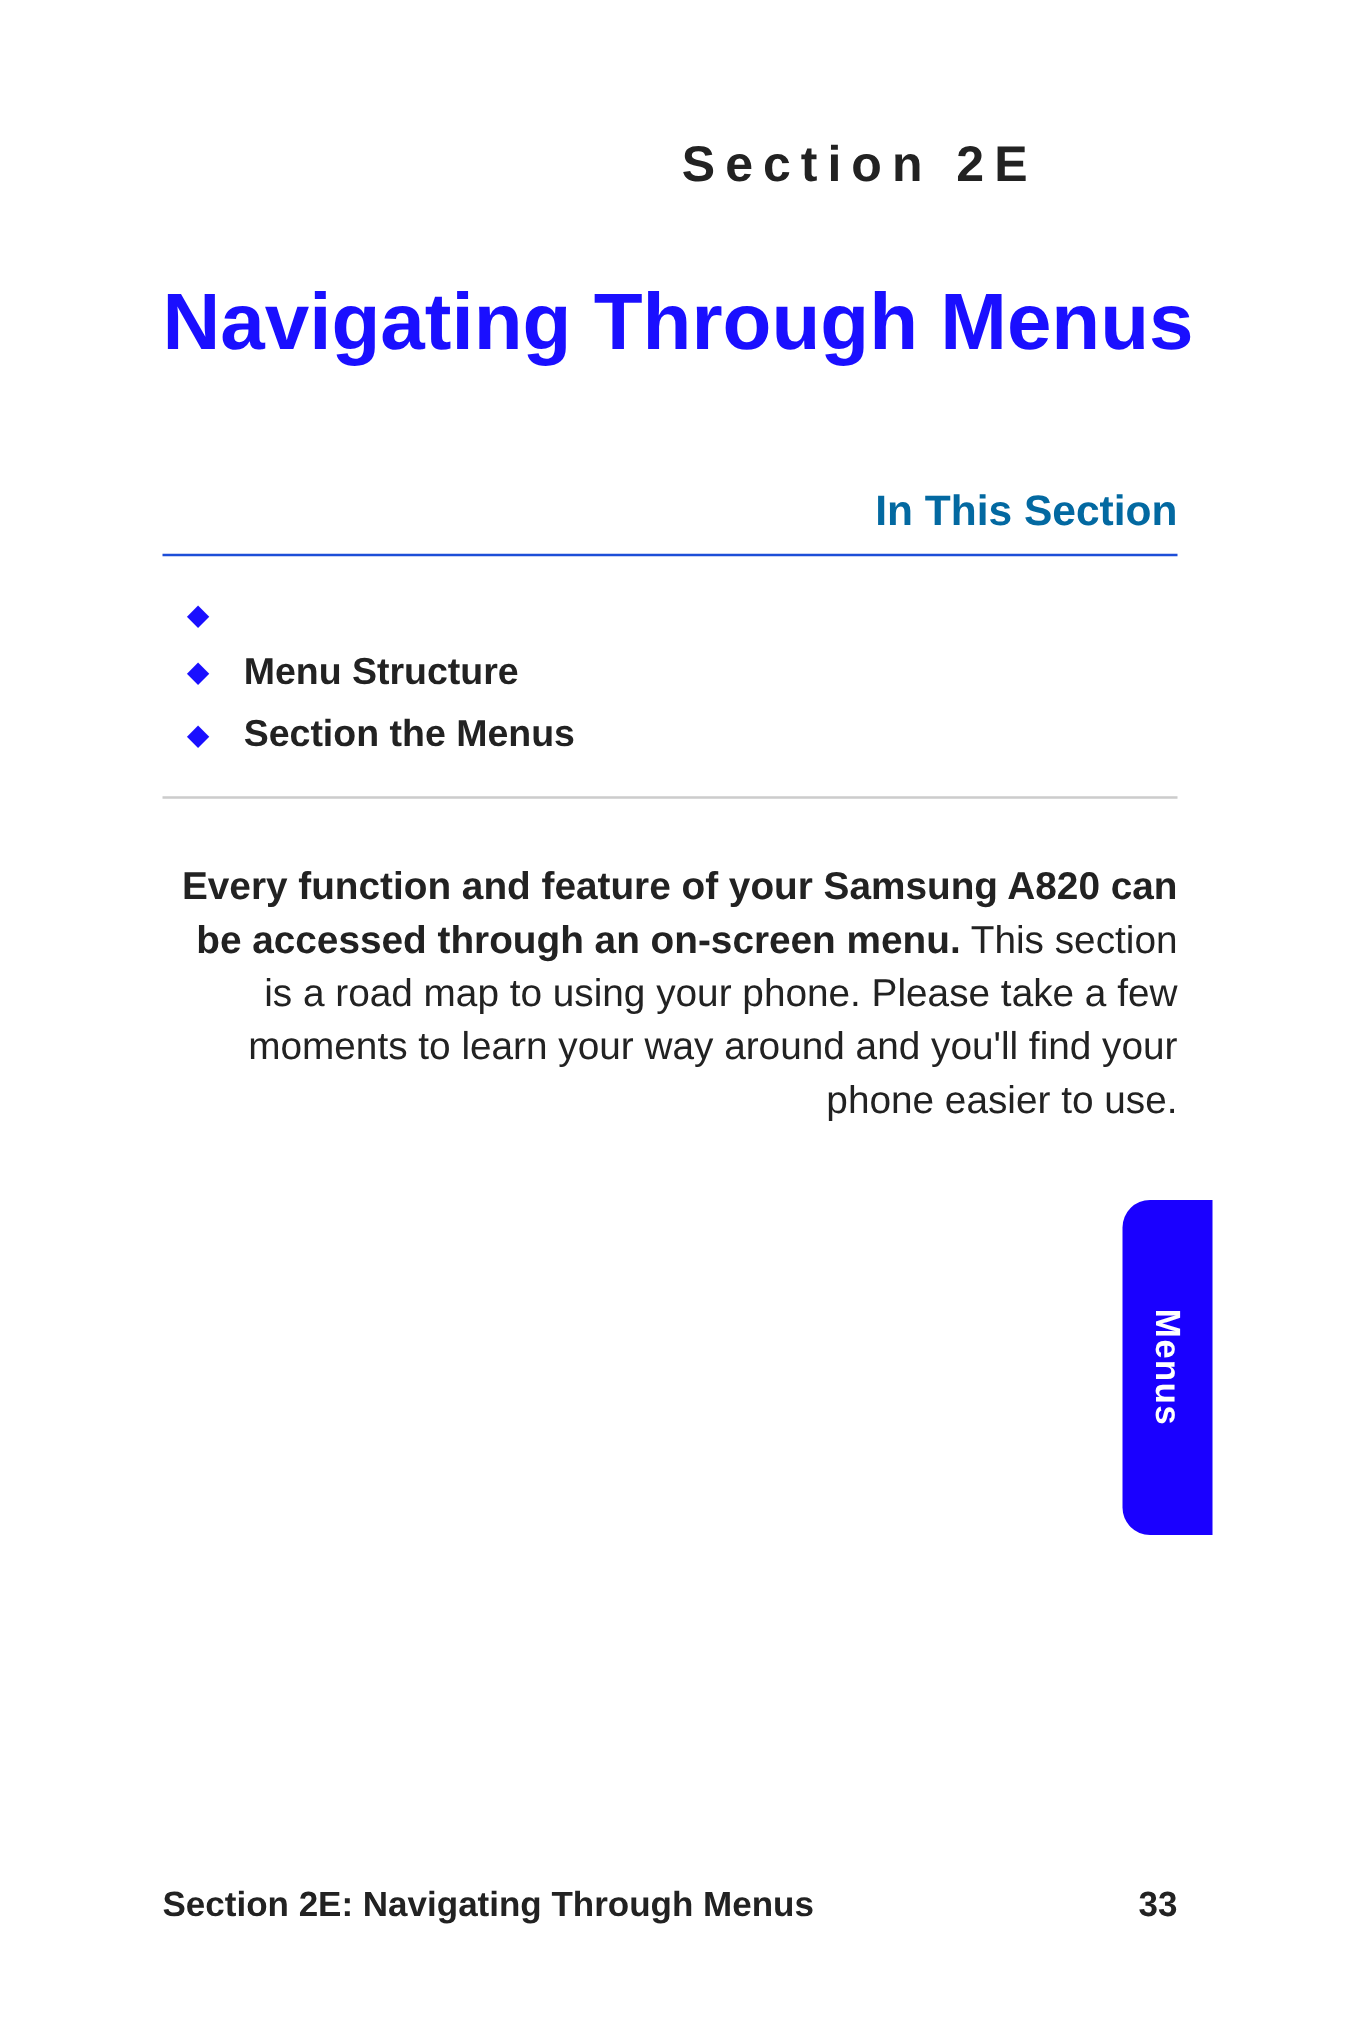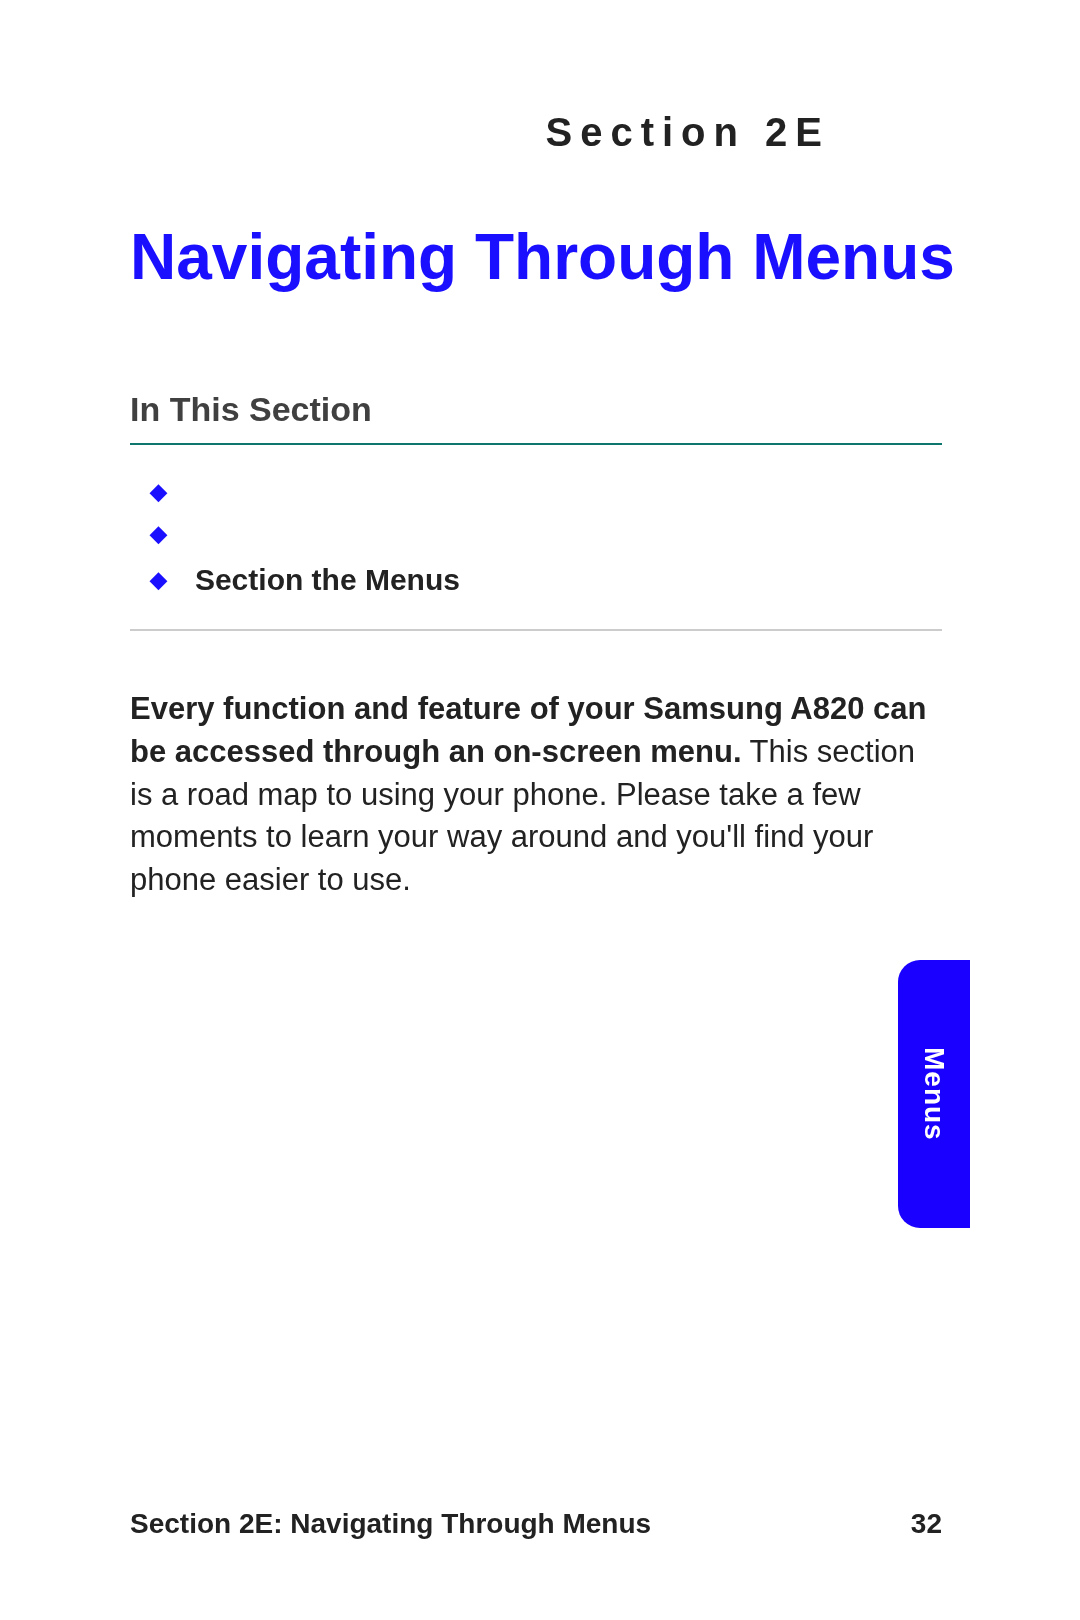--- a/index.html
+++ b/index.html
@@ -11,20 +11,21 @@
     font-family: "Myriad Pro", "Segoe UI", "Helvetica Neue", Arial, sans-serif;
     color: #222;
     position: relative;
     overflow: hidden;
   }
   .page {
     position: relative;
     width: 970px;
     height: 1620px;
     box-sizing: border-box;
+    text-align: right;
   }
   .section-label {
     position: absolute;
     top: 110px;
     right: 140px;
     font-size: 40px;
     font-weight: 700;
     letter-spacing: 8px;
     color: #222;
   }
@@ -38,23 +39,23 @@
   }
   .in-this-section {
     position: absolute;
     top: 390px;
     left: 130px;
     width: 812px;
   }
   .in-this-section .heading {
     font-size: 34px;
     font-weight: 700;
-    color: #404040;
+    color: #0369a1;
     padding-bottom: 14px;
-    border-bottom: 2px solid #0f766e;
+    border-bottom: 2px solid #1d4ed8;
   }
   .toc-list {
     margin: 0;
     padding: 26px 0 24px 0;
     list-style: none;
     border-bottom: 2px solid #ccc;
   }
   .toc-list li {
     display: flex;
     align-items: center;
@@ -124,34 +125,35 @@
   <div class="page-title">Navigating Through Menus</div>
 
   <div class="in-this-section">
     <div class="heading">In This Section</div>
     <ul class="toc-list">
       <li>
         <span class="diamond">◆</span>
       </li>
       <li>
         <span class="diamond">◆</span>
+        <span>Menu Structure</span>
       </li>
       <li>
         <span class="diamond">◆</span>
         <span>Section the Menus</span>
       </li>
     </ul>
   </div>
 
   <div class="body-text">
     <span class="bold">Every function and feature of your Samsung A820 can be accessed through an on-screen menu.</span><span> This section is a road map to using your phone. Please take a few moments to learn your way around and you'll find your phone easier to use.</span>
   </div>
 
   <div class="side-tab">
     <span class="tab-text">Menus</span>
   </div>
 
   <div class="footer">
     <span>Section 2E: Navigating Through Menus</span>
-    <span>32</span>
+    <span>33</span>
   </div>
 
 </div>
 
 </body></html>

